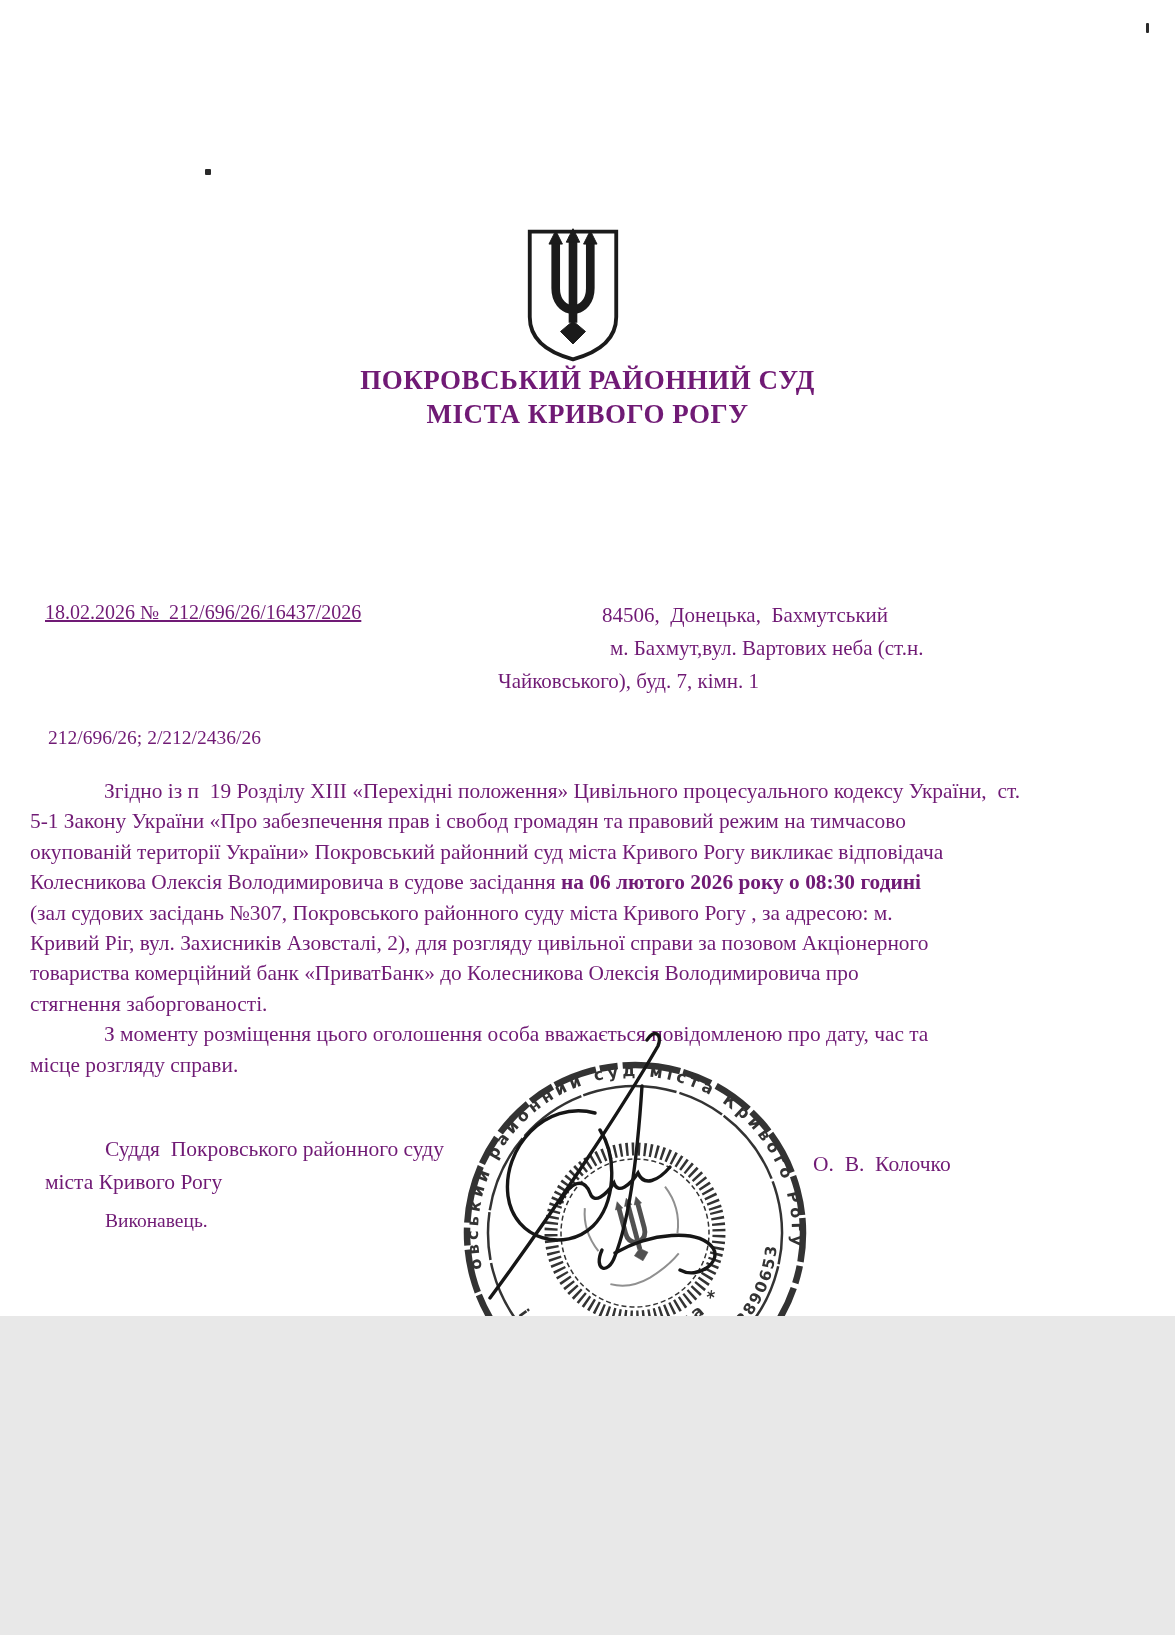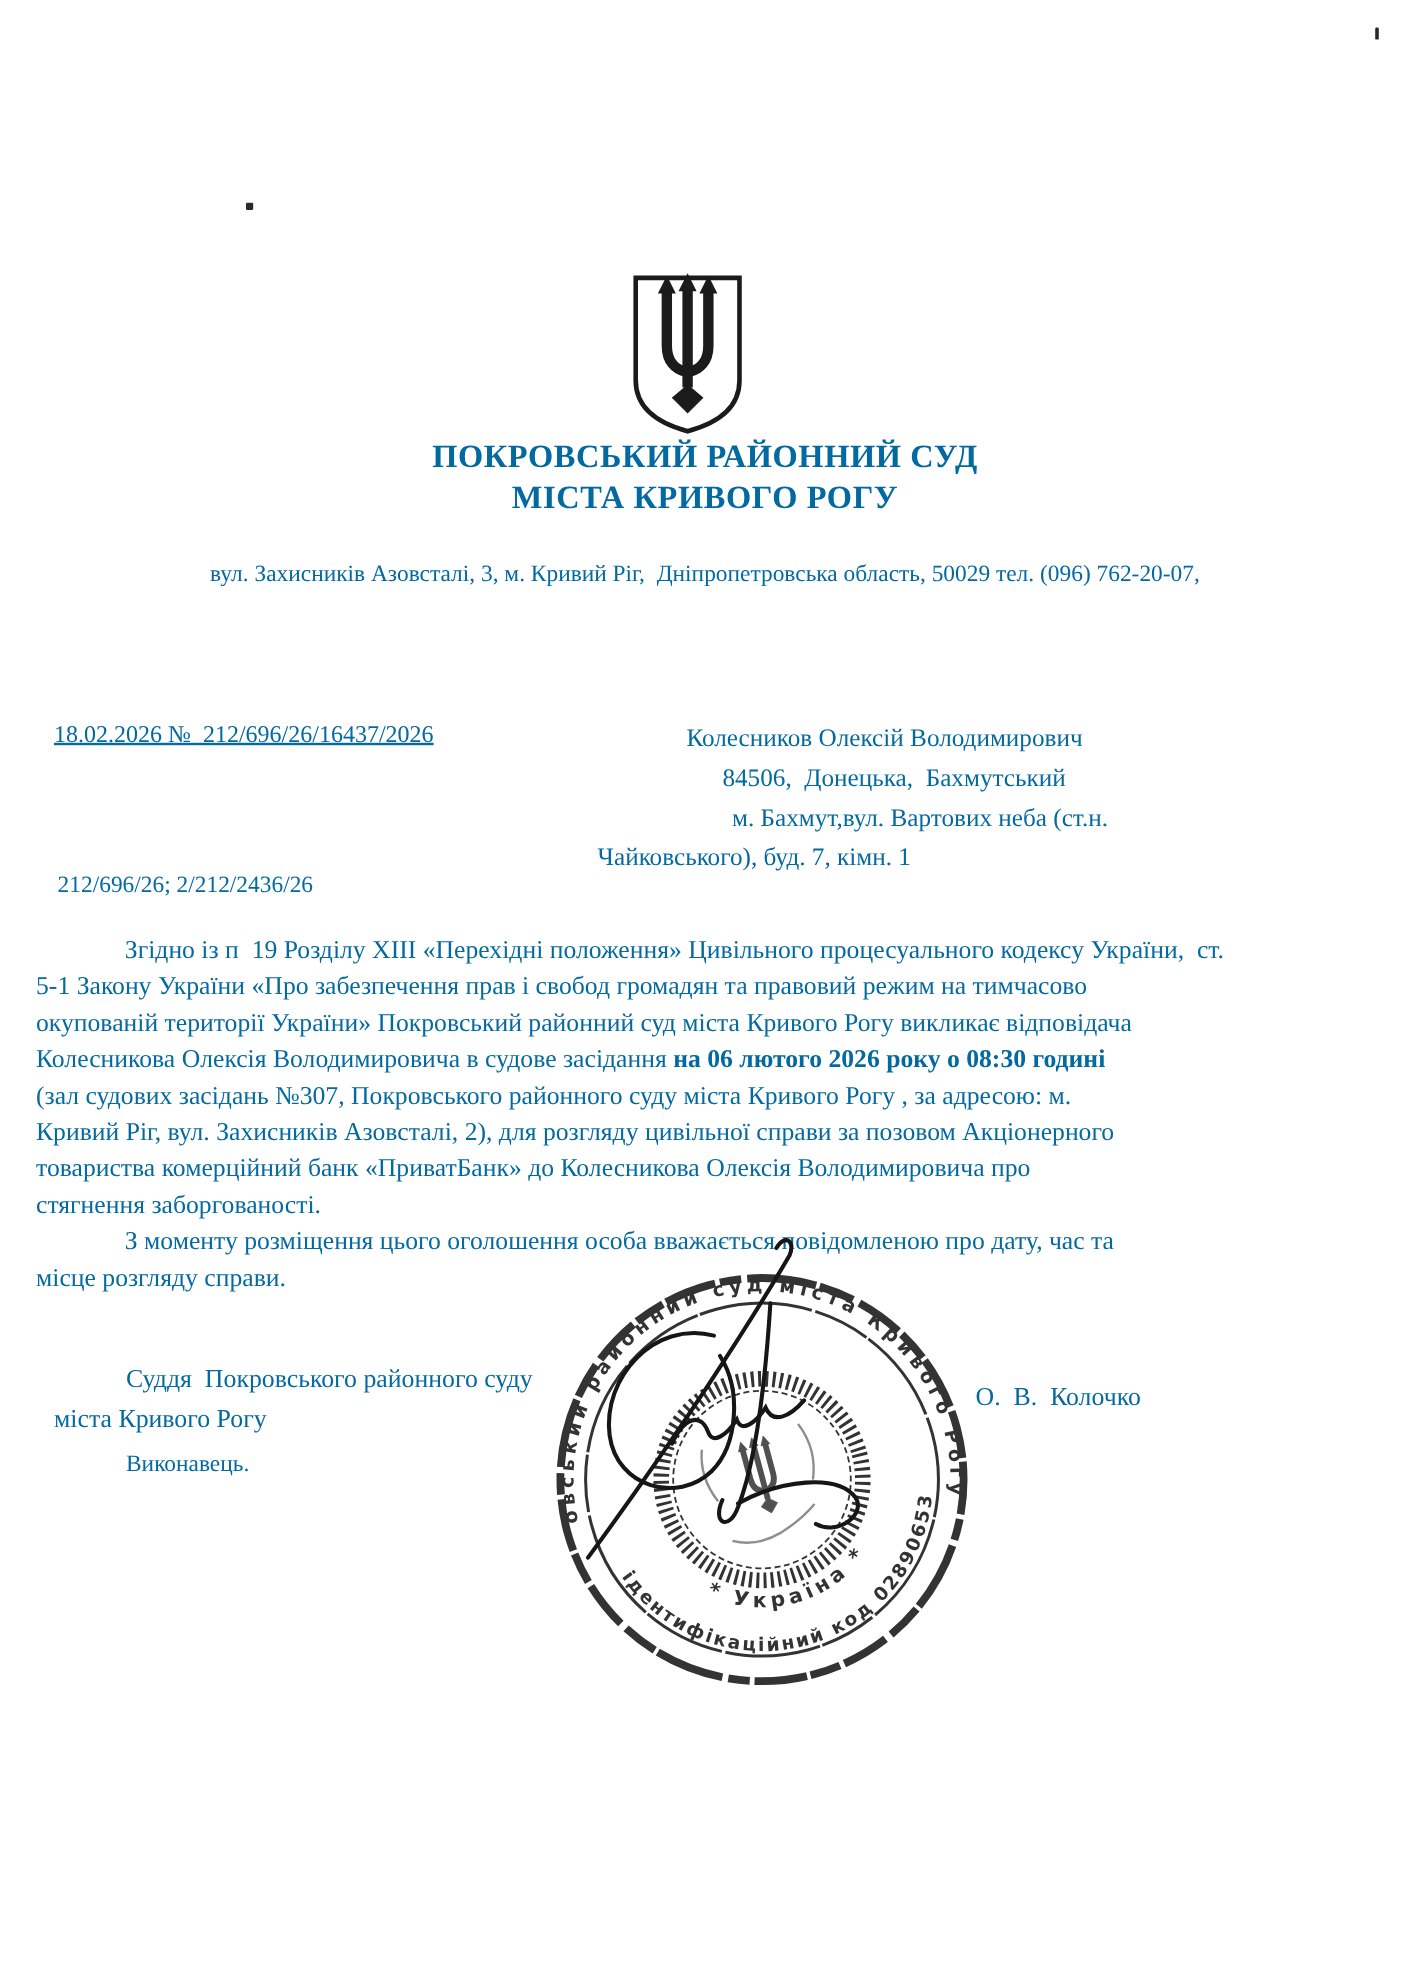--- a/index.html
+++ b/index.html
@@ -1,22 +1,22 @@
 <!DOCTYPE html>
 <html><head>
 <meta charset="utf-8">
 <style>
   html,body{margin:0;padding:0;background:#e8e8e8;}
   .page{
     position:relative;
-    width:1175px;height:1635px;
+    width:1175px;height:1316px;
     background:#ffffff;
     margin:0 auto;
     font-family:"Liberation Serif", serif;
-    color:#0369a1;
+    color:#701a75;
     overflow:hidden;
   }
   .abs{position:absolute;}
   .pre{white-space:pre-wrap;}
   .center{left:0;right:0;text-align:center;}
   .title{font-weight:bold;font-size:27px;letter-spacing:0.5px;line-height:32px;}
   .addr{font-size:19.5px;line-height:26px;}
   .uline{text-decoration:underline;}
   .ref{font-size:20px;}
   .recipient{left:480px;top:599px;width:560px;font-size:21px;}
@@ -53,26 +53,24 @@
         <polygon points="44,16 51,2 58,16" stroke-width="1"></polygon>
         <polygon points="62,18 69,4 76,18" stroke-width="1"></polygon>
         <path d="M51,98 l-13,11 l13,13 l13,-13 z" stroke-width="1"></path>
       </g>
     </svg>
   </div>
 
   <div class="abs center title" style="top:364px;">ПОКРОВСЬКИЙ РАЙОННИЙ СУД</div>
   <div class="abs center title" style="top:398px;">МІСТА КРИВОГО РОГУ</div>
 
-  <div class="abs center addr pre" style="top:466px;">вул. Захисників Азовсталі, 3, м. Кривий Ріг,  Дніпропетровська область, 50029 тел. (096) 762-20-07,</div>
 
   <div class="abs ref uline pre" style="left:45px;top:601px;">18.02.2026 №  212/696/26/16437/2026</div>
 
   <div class="abs recipient">
-    <div class="rline pre" style="margin-left:92px;">Колесников Олексій Володимирович</div>
     <div class="rline pre" style="margin-left:122px;">84506,  Донецька,  Бахмутський</div>
     <div class="rline pre" style="margin-left:130px;">м. Бахмут,вул. Вартових неба (ст.н.</div>
     <div class="rline pre" style="margin-left:18px;">Чайковського), буд. 7, кімн. 1</div>
   </div>
 
   <div class="abs case-line pre" style="left:48px;top:727px;">212/696/26; 2/212/2436/26</div>
 
   <div class="abs body-block">
     <div class="bline pre indent">Згідно із п  19 Розділу XIII «Перехідні положення» Цивільного процесуального кодексу України,  ст.</div>
     <div class="bline pre">5-1 Закону України «Про забезпечення прав і свобод громадян та правовий режим на тимчасово</div>

